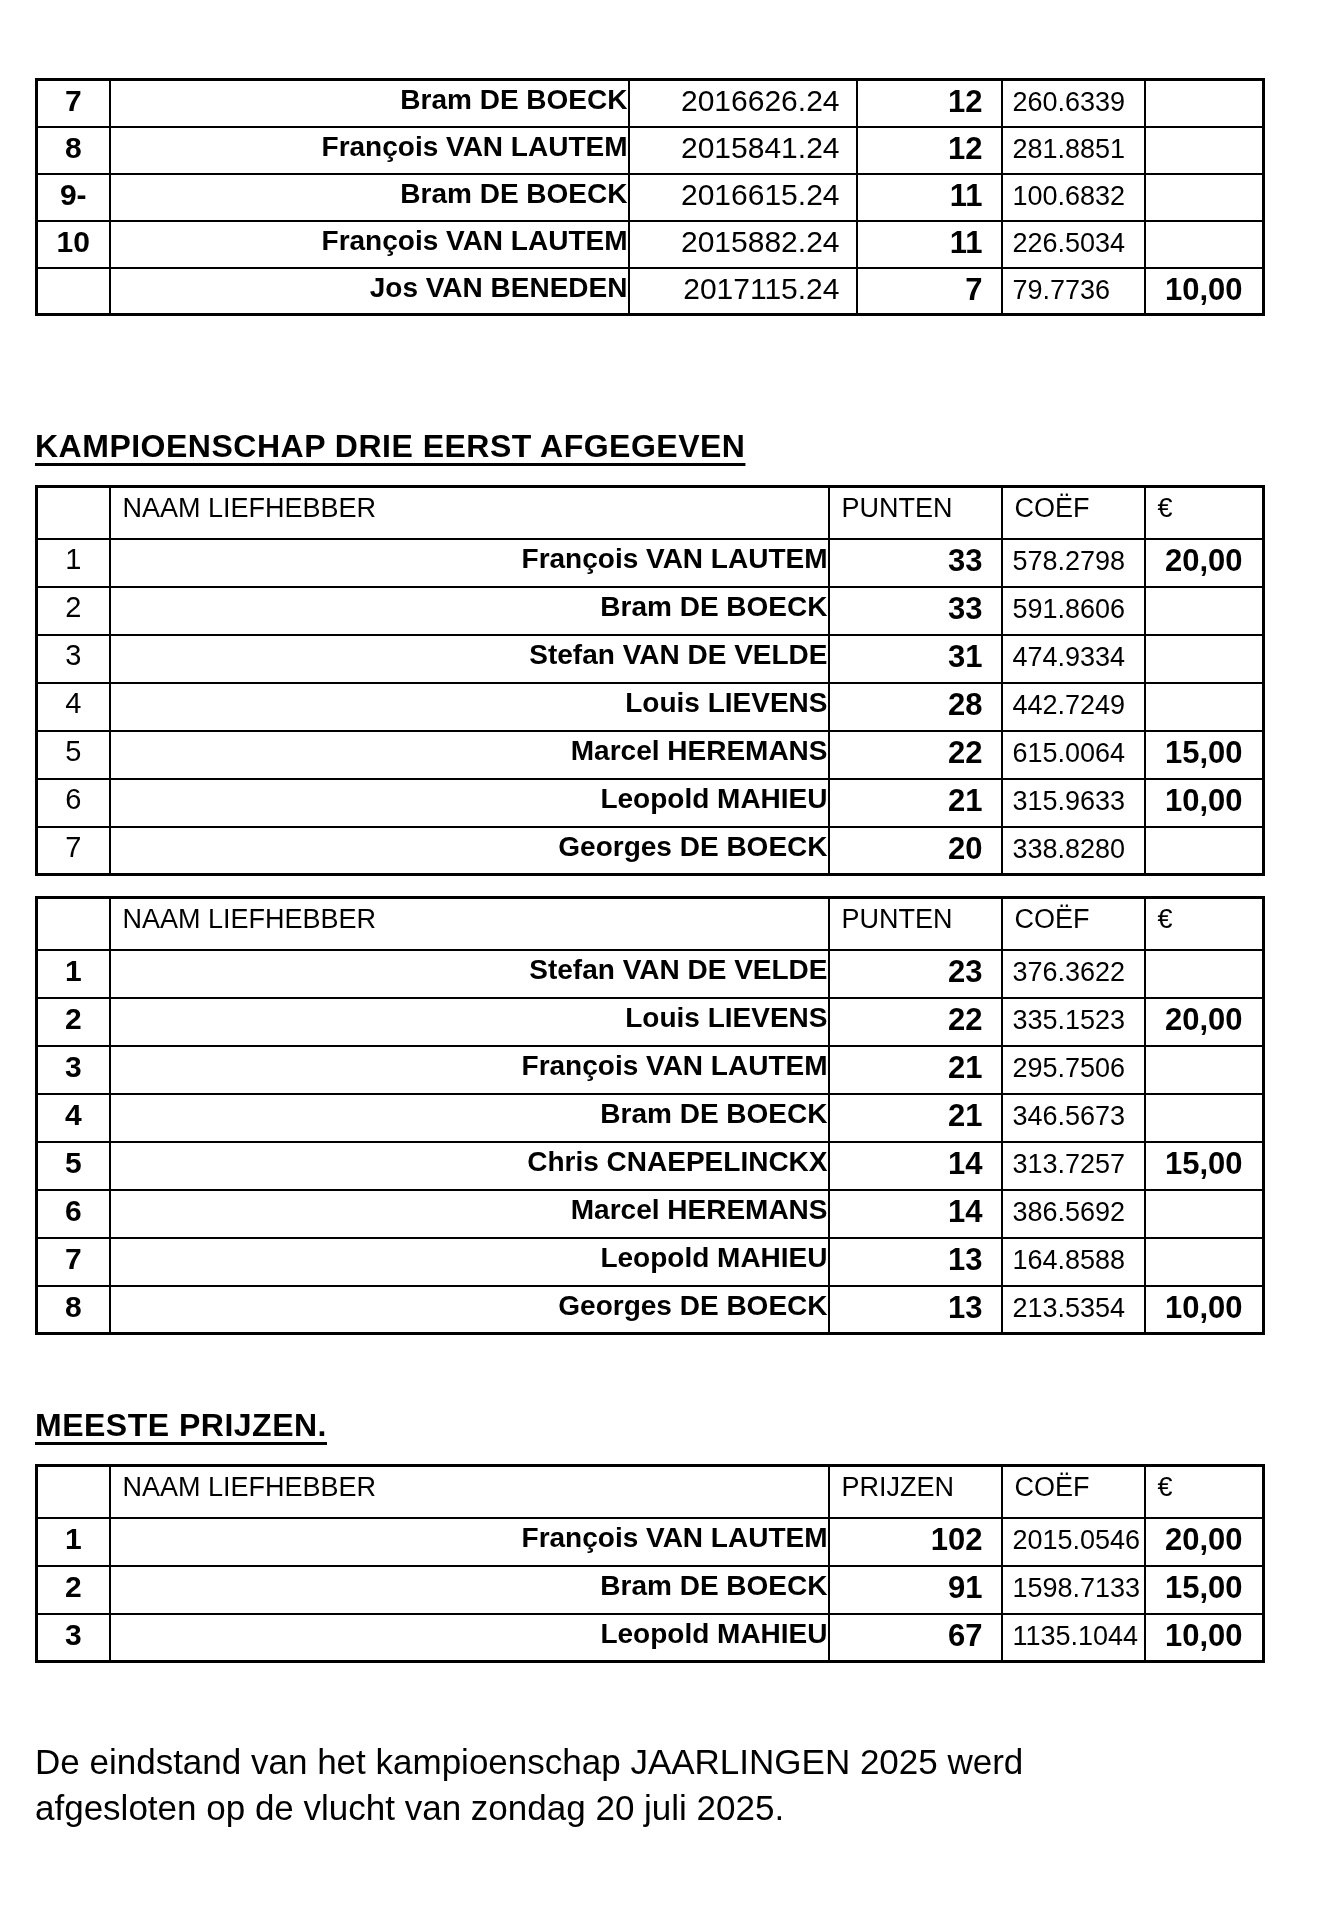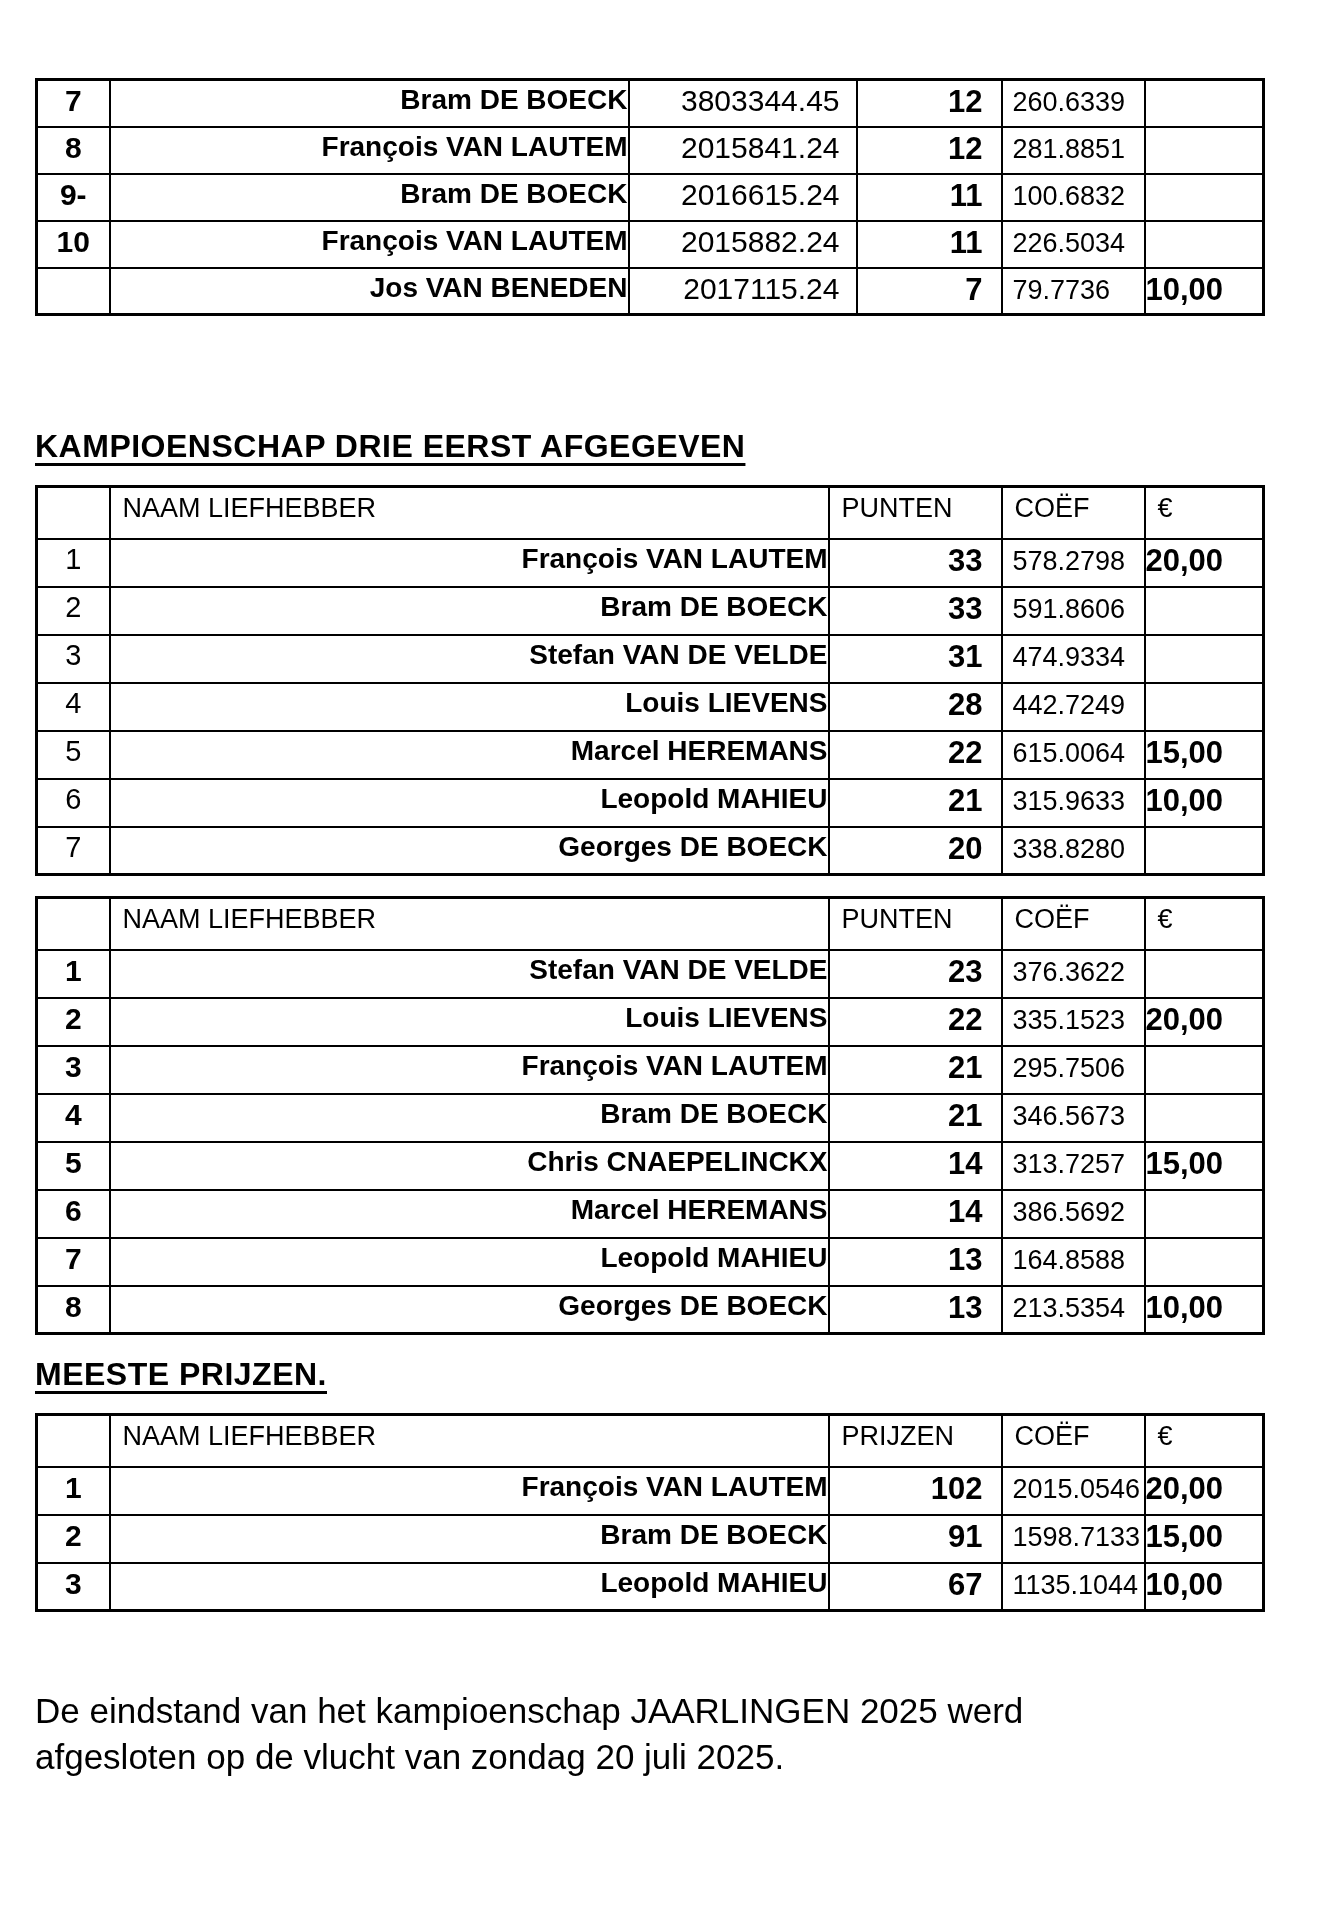--- a/index.html
+++ b/index.html
@@ -33,21 +33,21 @@
   .results-table th {
     font-weight:400; font-size:27px; text-align:left;
     padding-top:5px; padding-left:12px;
   }
   td.t-rank   { text-align:center; font-weight:700; font-size:30px; }
   .ranks-regular td.t-rank { font-weight:400; font-size:29px; }
   td.t-name   { text-align:right; padding-left:28px; font-weight:700; font-size:28px; }
   td.t-ring   { text-align:right; padding-right:16px; font-weight:400; font-size:30px; }
   td.t-points { text-align:right; padding-right:18px; font-weight:700; font-size:31px; }
   td.t-coef   { text-align:left; padding-left:10px; font-weight:400; font-size:27px; padding-top:6px; }
-  td.t-euro   { text-align:left; font-weight:700; font-size:31px; }
+  td.t-euro   { text-align:center; font-weight:700; font-size:31px; }
 
   
   .cols6 col.c-rank{width:73px} .cols6 col.c-name{width:519px} .cols6 col.c-ring{width:228px}
   .cols6 col.c-points{width:145px} .cols6 col.c-coef{width:143px} .cols6 col.c-euro{width:119px}
   
   .cols5 col.c-rank{width:73px} .cols5 col.c-name{width:719px}
   .cols5 col.c-points{width:173px} .cols5 col.c-coef{width:143px} .cols5 col.c-euro{width:119px}
 
   .section-heading {
     margin:0;
@@ -55,21 +55,21 @@
     text-decoration:underline;
     text-decoration-thickness:3px;
     text-underline-offset:6px;
     white-space:pre;
     letter-spacing:0.5px;
   }
   #heading-drie   { margin-top:112px;text-decoration:underline; }
   #table-drie     { margin-top:20px; }
   #heading-twee   { margin-top:100px; }
   #table-twee     { margin-top:20px; }
-  #heading-meeste { margin-top:21px; }
+  #heading-meeste { margin-top:72px; }
   #table-meeste   { margin-top:20px; }
 
   .footer-text {
     margin-top:76px;
     font-size:35px;
     line-height:1.32;
     font-weight:400;
   }
 </style>
 </head>
@@ -83,21 +83,21 @@
         <col class="c-name">
         <col class="c-ring">
       <col class="c-points">
         <col class="c-coef">
         <col class="c-euro">
     </colgroup>
     <tbody>
         <tr>
           <td class="t-rank">7</td>
           <td class="t-name">Bram DE BOECK</td>
-          <td class="t-ring">3803344.45</td>
+          <td class="t-ring">2016626.24</td>
           <td class="t-points">12</td>
           <td class="t-coef">260.6339</td>
           <td class="t-euro"></td>
         </tr>
         <tr>
           <td class="t-rank">8</td>
           <td class="t-name">François VAN LAUTEM</td>
           <td class="t-ring">2015841.24</td>
           <td class="t-points">12</td>
           <td class="t-coef">281.8851</td>

